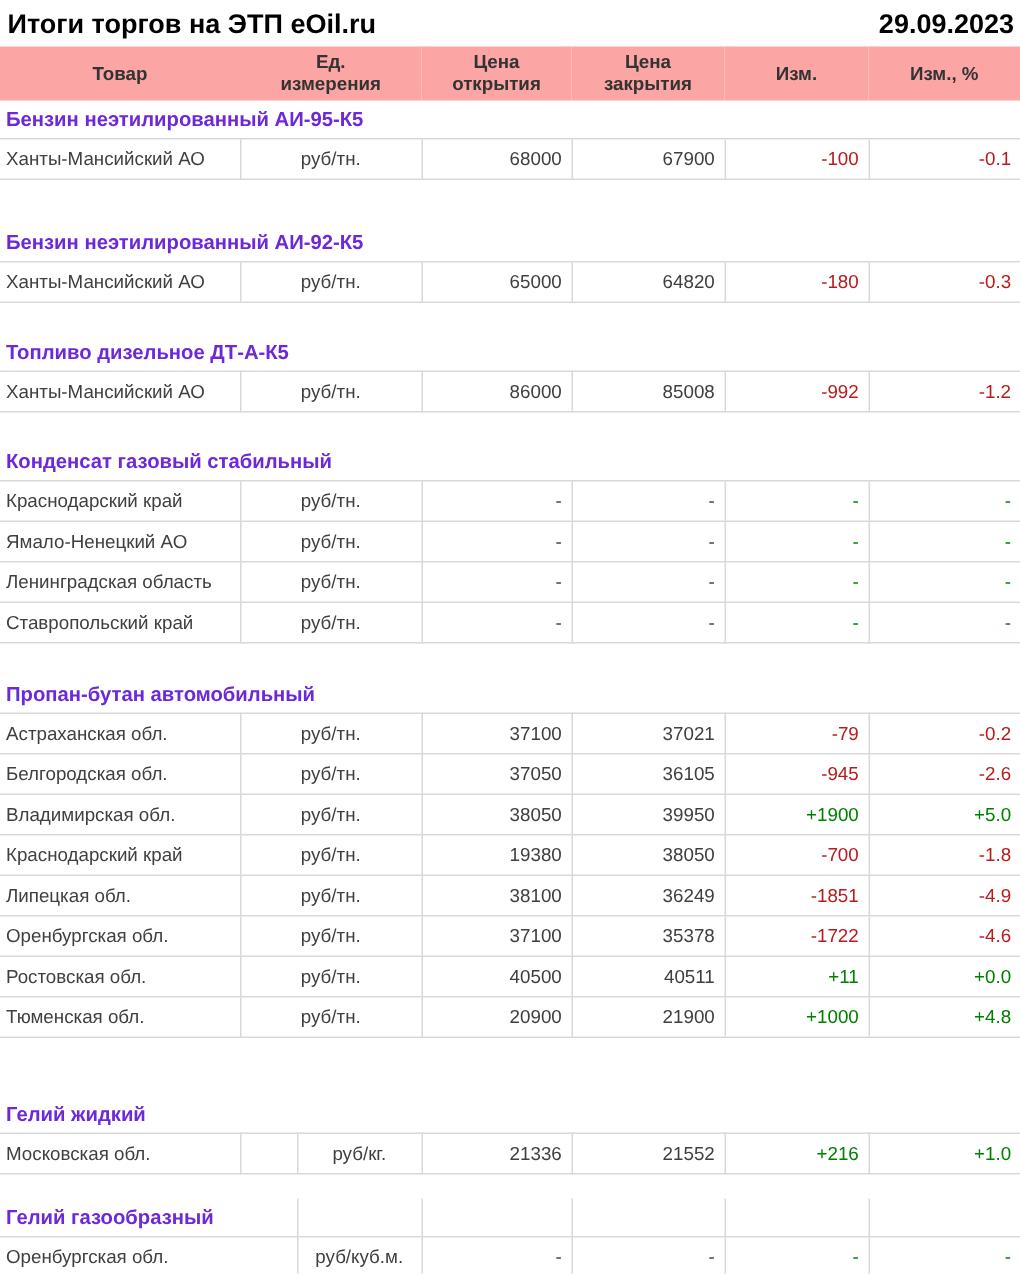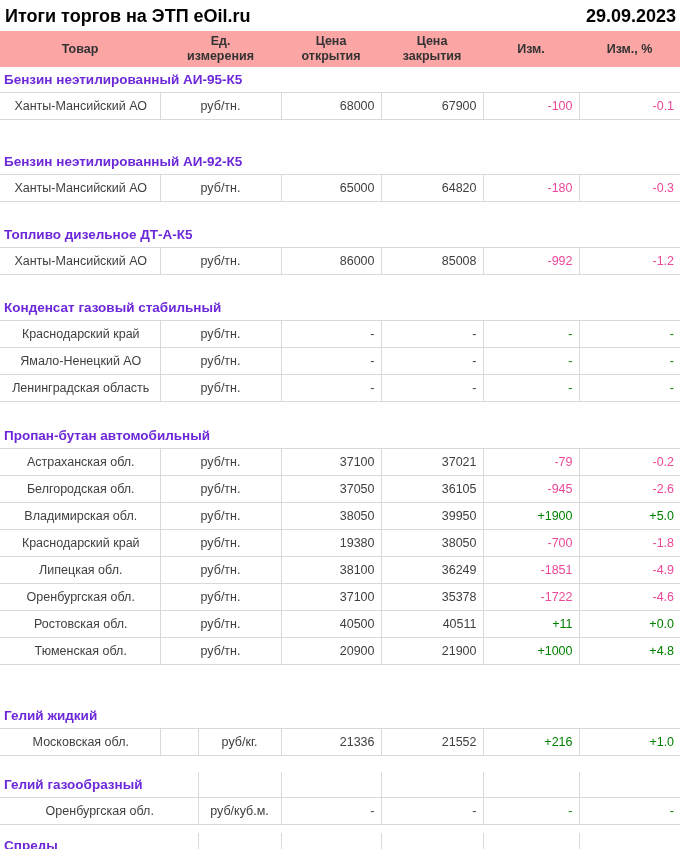--- a/index.html
+++ b/index.html
@@ -23,25 +23,25 @@
   }
   
   td{font-size:12.5px;color:#3f3f3f;vertical-align:middle;padding:0;}
   .title-cell{
     font-size:13.5px;font-weight:bold;color:#6d28d9;
     padding:2px 0 3px 4px;white-space:nowrap;overflow:hidden;
   }
   .title-row td{border-bottom:1px solid #d9d9d9;height:20px;}
   .trow td{border-bottom:1px solid #d9d9d9;height:22px;}
   .vb{border-right:1px solid #d9d9d9;}
-  .prod{text-align:center;padding:2px 2px 2px 4px;line-height:15px;}
+  .prod{text-align:left;padding:2px 2px 2px 4px;line-height:15px;}
   .unit{text-align:center;}
   .num{text-align:right;padding-right:6px;}
   .pos{color:#008000;}
-  .neg{color:#ec4899;padding-left:40px;}
+  .neg{color:#b91c1c;padding-left:40px;}
 </style>
 </head>
 <body>
 
 <div class="titlebar">
   <span class="page-title">Итоги торгов на ЭТП eOil.ru</span>
   <span class="page-date">29.09.2023</span>
 </div>
 
 <table>
@@ -168,20 +168,28 @@
           <td class="num pos">-</td>
         </tr>
         <tr class="trow">
           <td class="vb prod">Ленинградская область</td>
           <td class="vb unit">руб/тн.</td>
           <td class="vb num">-</td>
           <td class="vb num">-</td>
           <td class="vb num pos">-</td>
           <td class="num pos">-</td>
         </tr>
+        <tr class="trow">
+          <td class="vb prod">Ставропольский край</td>
+          <td class="vb unit">руб/тн.</td>
+          <td class="vb num">-</td>
+          <td class="vb num">-</td>
+          <td class="vb num pos">-</td>
+          <td class="num pos">-</td>
+        </tr>
       </tbody>
     </table>
     <table style="margin-top: 21px;">
       <colgroup>
         <col style="width: 160px;">
         <col style="width: 121px;">
         <col style="width: 100px;">
         <col style="width: 102px;">
         <col style="width: 96px;">
         <col style="width: 101px;">

